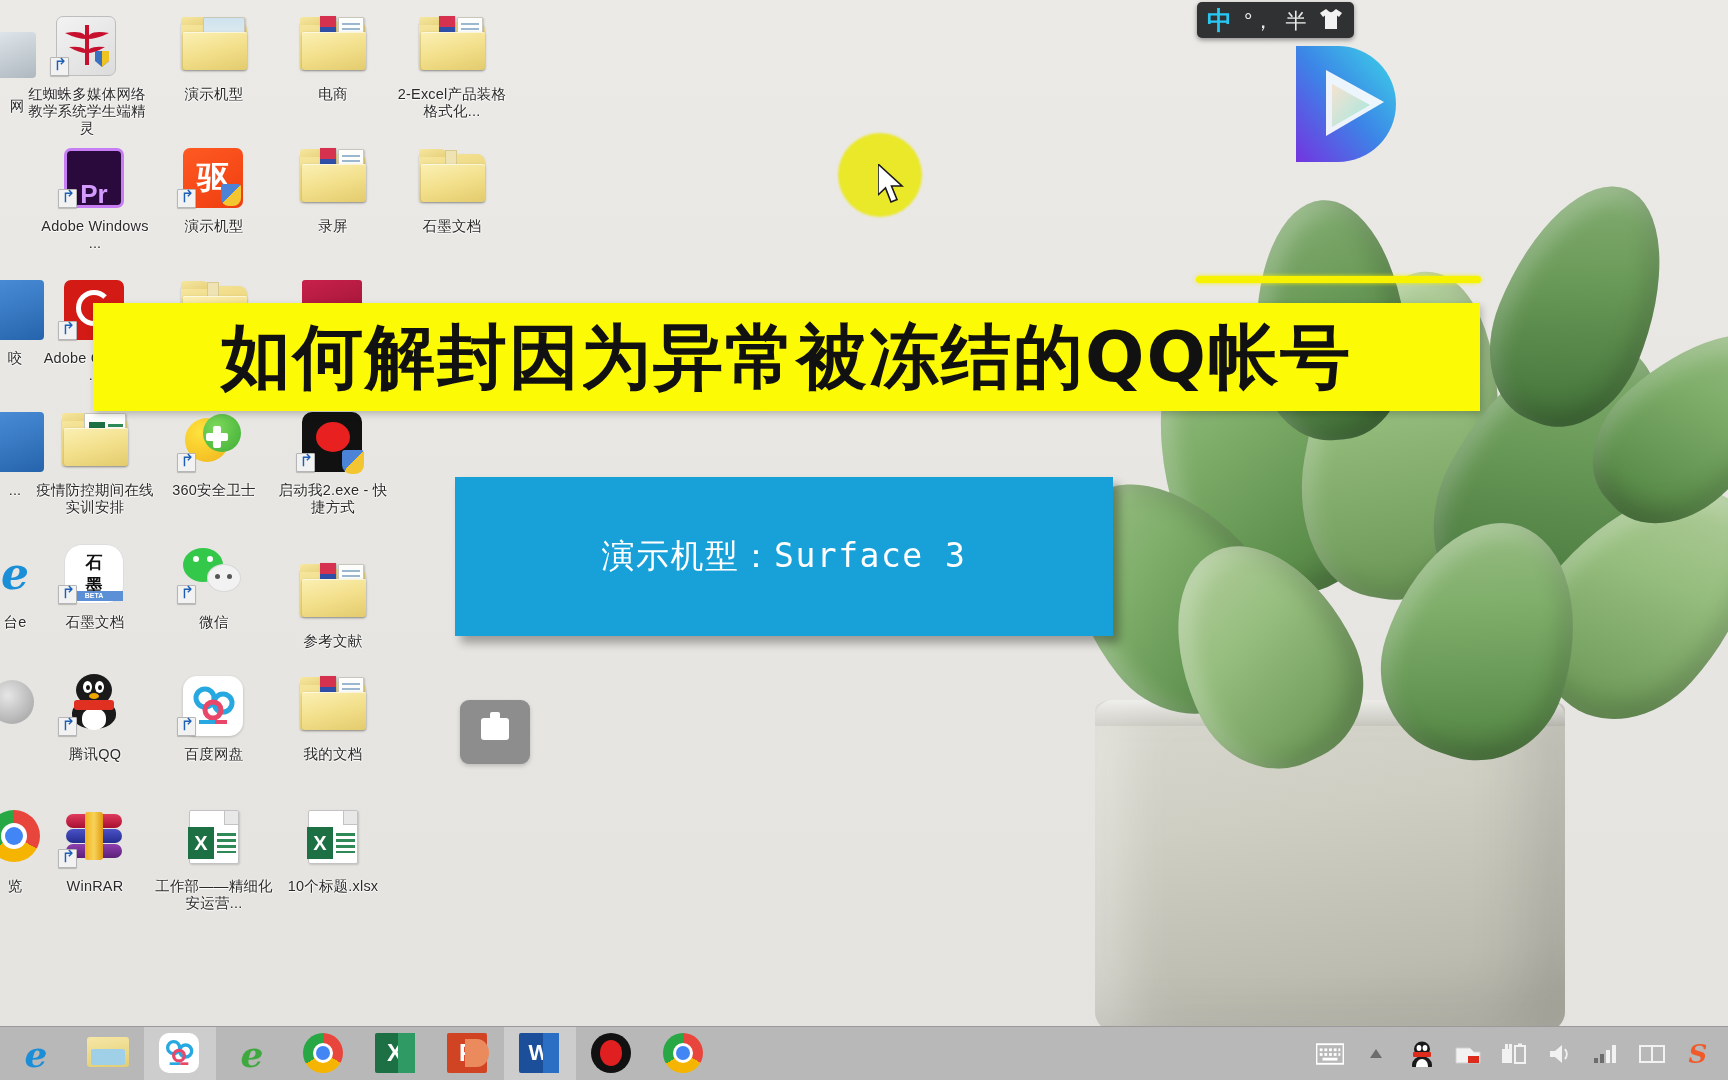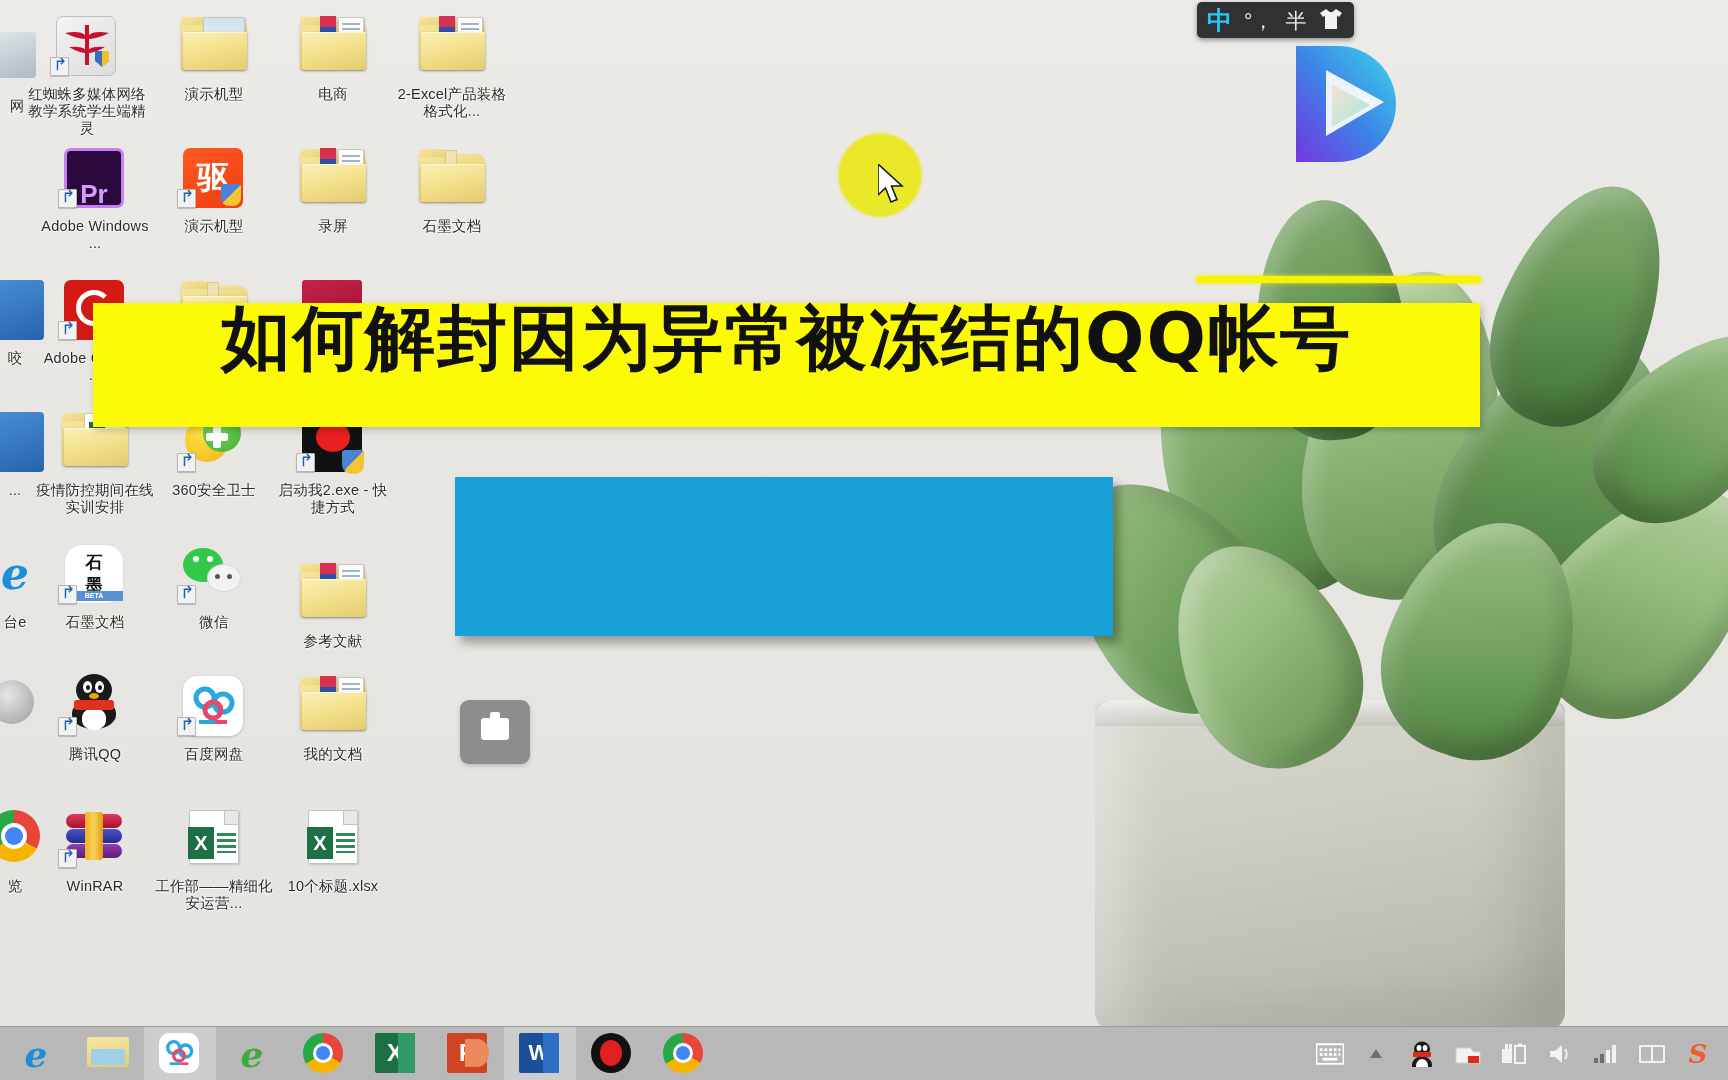--- a/index.html
+++ b/index.html
@@ -105,23 +105,23 @@
     content:"↰"; position:absolute; left:2px; top:-4px;
     font-size:17px; color:#1c5fb5; transform: scaleX(-1);
   }
 
   .sq { position:absolute; left:8px; top:8px; width:60px; height:60px; border-radius:7px; }
 
   
   .title-banner {
     position: absolute;
     left: 93px; top: 303px;
-    width: 1387px; height: 124px;
+    width: 1387px; height: 108px;
     background: #fdfa05;
-    display: flex; align-items: flex-start; justify-content: center;
+    display: flex; align-items: center; justify-content: center;
     box-shadow: 2px 3px 7px rgba(0,0,0,0.22);
   }
   .title-banner .txt {
     font-family: "DejaVu Sans", "Liberation Sans", sans-serif;
     font-weight: 700;
     font-size: 70px;
     line-height: 1;
     color: #111;
     letter-spacing: 2px;
     white-space: nowrap;
@@ -607,20 +607,21 @@
     </svg>
   </div>
 
   <div class="title-underline"></div>
 
   <div class="title-banner">
     <div class="txt">如何解封因为异常被冻结的QQ帐号</div>
   </div>
 
   <div class="spec-box">
+    <div class="line">演示机型：Surface 3</div>
   </div>
 
 
   <div class="ime-bar">
     <span class="it cn">中</span>
     <span class="it">°，</span>
     <span class="it">半</span>
     <span class="it">
       <svg width="26" height="22" viewBox="0 0 26 22">
           <path d="M8 1 L2 5 L5 9 L7 7.5 L7 21 L19 21 L19 7.5 L21 9 L24 5 L18 1 L15 3.5 A3.2 3.2 0 0 1 11 3.5 Z" fill="#f2f2f2"></path>

